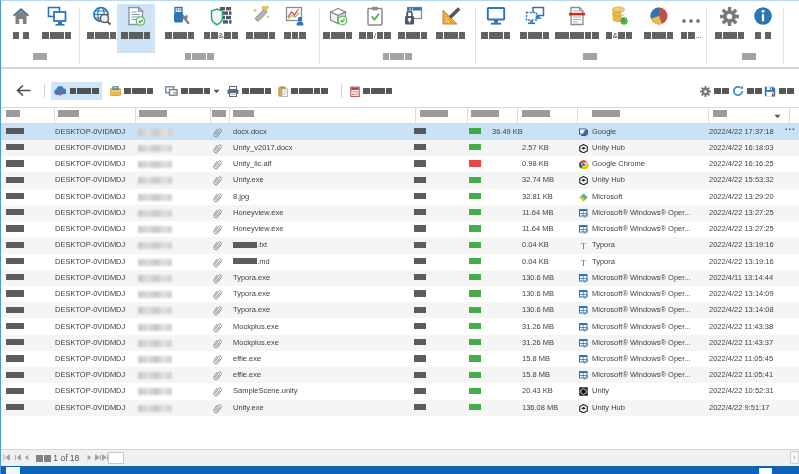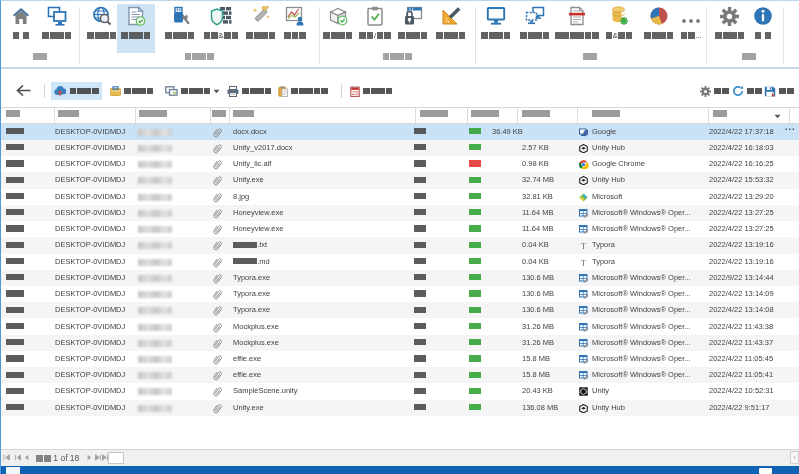--- a/index.html
+++ b/index.html
@@ -627,21 +627,21 @@
       <span class="green" style="left:468px"><i class="z"></i><i class="z"></i></span>
       <span style="left:521px">130.6 MB</span>
       <svg style="left:578px;top:4px" width="10" height="9" viewBox="0 0 10 9">
         <rect x="0.5" y="0.5" width="7.5" height="6.5" fill="#fff" stroke="#2e75b6" stroke-width="1"></rect>
         <rect x="0.5" y="0.5" width="7.5" height="1.6" fill="#2e75b6"></rect>
         <line x1="4.2" y1="2.1" x2="4.2" y2="7" stroke="#2e75b6" stroke-width="0.8"></line>
         <line x1="0.5" y1="4.5" x2="8" y2="4.5" stroke="#2e75b6" stroke-width="0.8"></line>
         <path d="M6 8.6 l3.4 -3.4 1 1 -3.4 3.4 -1.4 0.4 Z" fill="#8c8c8c" transform="translate(-1,-1)"></path>
       </svg>
       <span style="left:591px">Microsoft® Windows® Oper...</span>
-      <span style="left:708px">2022/9/22 13:14:44</span>
+      <span style="left:708px">2022/4/11 13:14:44</span>
     </div>
     <div class="row" style="top:285.0px;background:#fff">
       <span style="left:5px"><i class="z"></i><i class="z"></i><i class="z"></i></span>
       <span style="left:54px">DESKTOP-0VIDMDJ</span>
       <div class="blur"></div>
       <svg style="left:212px;top:3px" width="9" height="11" viewBox="0 0 9 11">
         <path d="M2.2 3 V8 a2.3 2.3 0 0 0 4.6 0 V2.5 a1.6 1.6 0 0 0 -3.2 0 V7.4 a0.9 0.9 0 0 0 1.8 0 V3" fill="none" stroke="#8a8a8a" stroke-width="0.9" transform="rotate(35 4.5 5.5)"></path>
       </svg>
       <span style="left:232px">Typora.exe</span>
       <span style="left:413px"><i class="z"></i><i class="z"></i></span>

